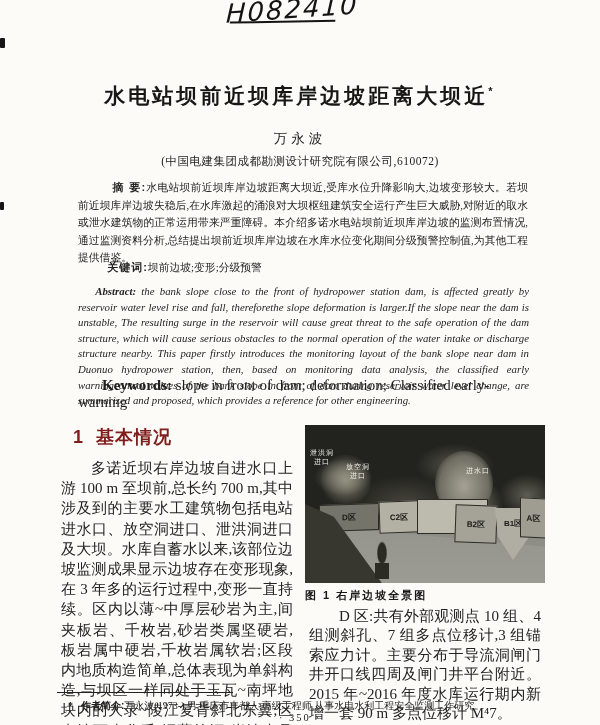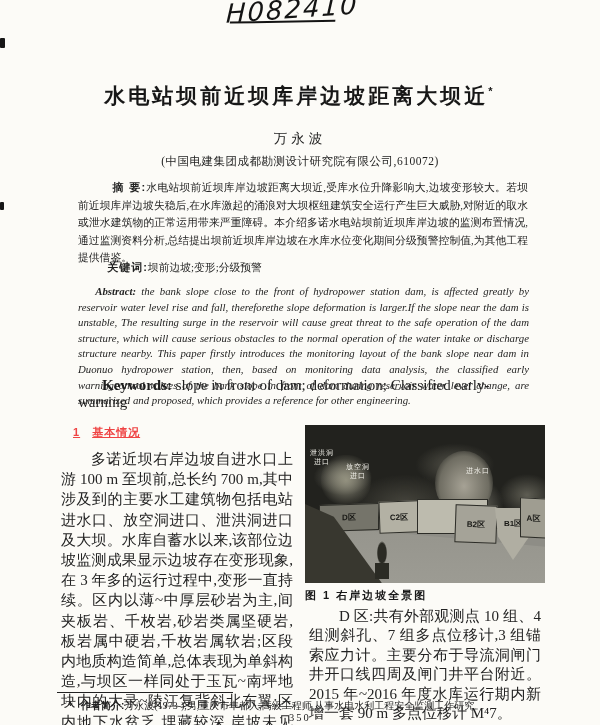--- a/index.html
+++ b/index.html
@@ -32,22 +32,22 @@
   .abstract-cn b,.keywords-cn b{font-family:"Liberation Sans",sans-serif;font-size:11px;letter-spacing:1px;margin-left:13px;}
   .keywords-cn{position:absolute;top:260px;left:78px;width:450px;margin:0;font-size:10.8px;text-indent:1.5em;}
   .abstract-en{
     position:absolute;top:284px;left:78px;width:451px;margin:0;
     font-size:10.8px;line-height:15.6px;text-align:justify;text-indent:1.6em;color:#232323;font-style:italic;
   }
   .keywords-en{position:absolute;top:377px;left:78px;width:451px;margin:0;font-size:15px;text-indent:1.6em;}
   .col-left{position:absolute;left:57px;top:425px;width:240px;}
   .col-right{position:absolute;left:305px;top:425px;width:240px;}
   .sec-heading{
-    margin:0 0 9px 0;padding-left:16px;font-size:11px;font-weight:bold;
-    font-family:"Liberation Sans",sans-serif;letter-spacing:1px;color:#ef4444;text-decoration:underline;
+    margin:0 0 9px 0;padding-left:16px;font-size:18px;font-weight:bold;
+    font-family:"Liberation Sans",sans-serif;letter-spacing:1px;color:#7f1d1d;
   }
   .sec-heading .sec-num{margin-right:12px;}
   .body-para{margin:4px;font-size:15px;line-height:20.2px;text-align:justify;text-indent:2em;color:#232323;}
   .right-para{line-height:19.4px;margin-top:4px;}
   
   .photo{position:relative;width:240px;height:158px;background:#8e8d86;overflow:hidden;}
   .mountains{
     position:absolute;left:0;top:0;width:100%;height:66%;
     background:
       radial-gradient(ellipse 42px 26px at 38px 52px,#6d6c62 0%,rgba(0,0,0,0) 70%),

